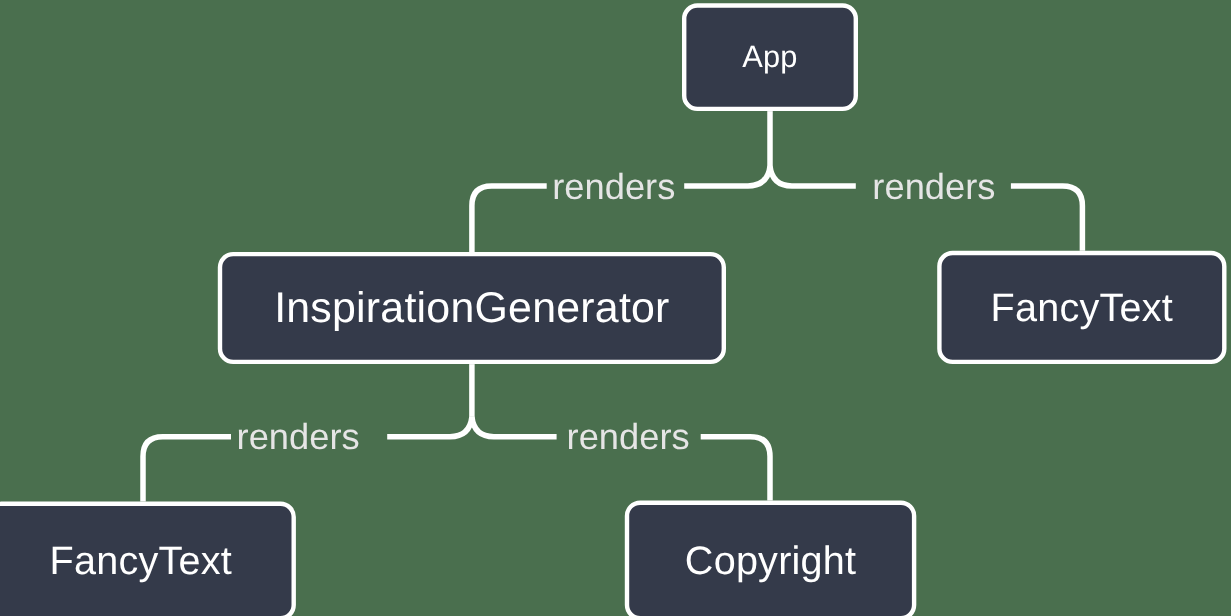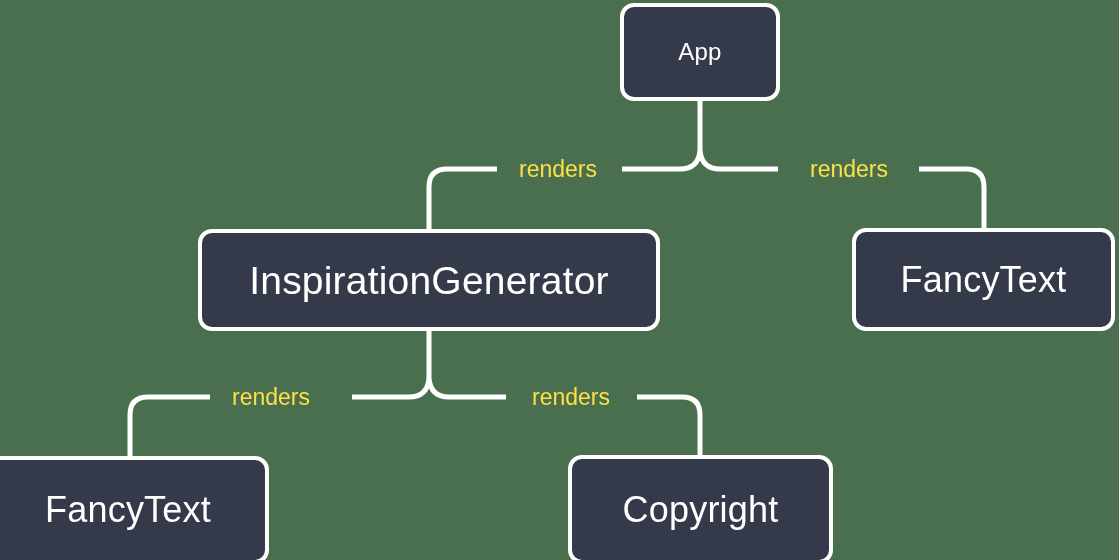--- a/index.html
+++ b/index.html
@@ -39,35 +39,35 @@
   }
   .node-label {
     font-size: 36px;
     line-height: 1;
     letter-spacing: 0.2px;
     white-space: nowrap;
     color: #ffffff;
   }
   .edge-label {
     position: absolute;
-    font-size: 23px;
+    font-size: 33px;
     line-height: 1;
-    color: #fde047;
+    color: #e5e5e5;
     white-space: nowrap;
     transform: translate(-50%, -50%);
     z-index: 3;
     font-weight: 500;
   }
   
   #node-app        { left: 620px; top: 3px;   width: 160px; height: 98px; }
   #node-inspgen    { left: 198px; top: 229px; width: 462px; height: 102px; }
   #node-fancy-right{ left: 852px; top: 228px; width: 263px; height: 103px; }
   #node-fancy-left { left: -13px; top: 456px; width: 282px; height: 108px; }
   #node-copyright  { left: 568px; top: 455px; width: 265px; height: 109px; }
-  #node-app .node-label { font-size: 24px; }
+  #node-app .node-label { font-size: 28px; }
   #node-inspgen .node-label { font-size: 39px; }
 </style>
 </head>
 <body>
 
 <div id="diagram">
 
   <svg id="connectors" viewBox="0 0 1119 560" width="1119" height="560" fill="none" stroke="#ffffff" stroke-width="5" stroke-linecap="butt">
 
     <path d="M 700 101 L 700 151"></path>

